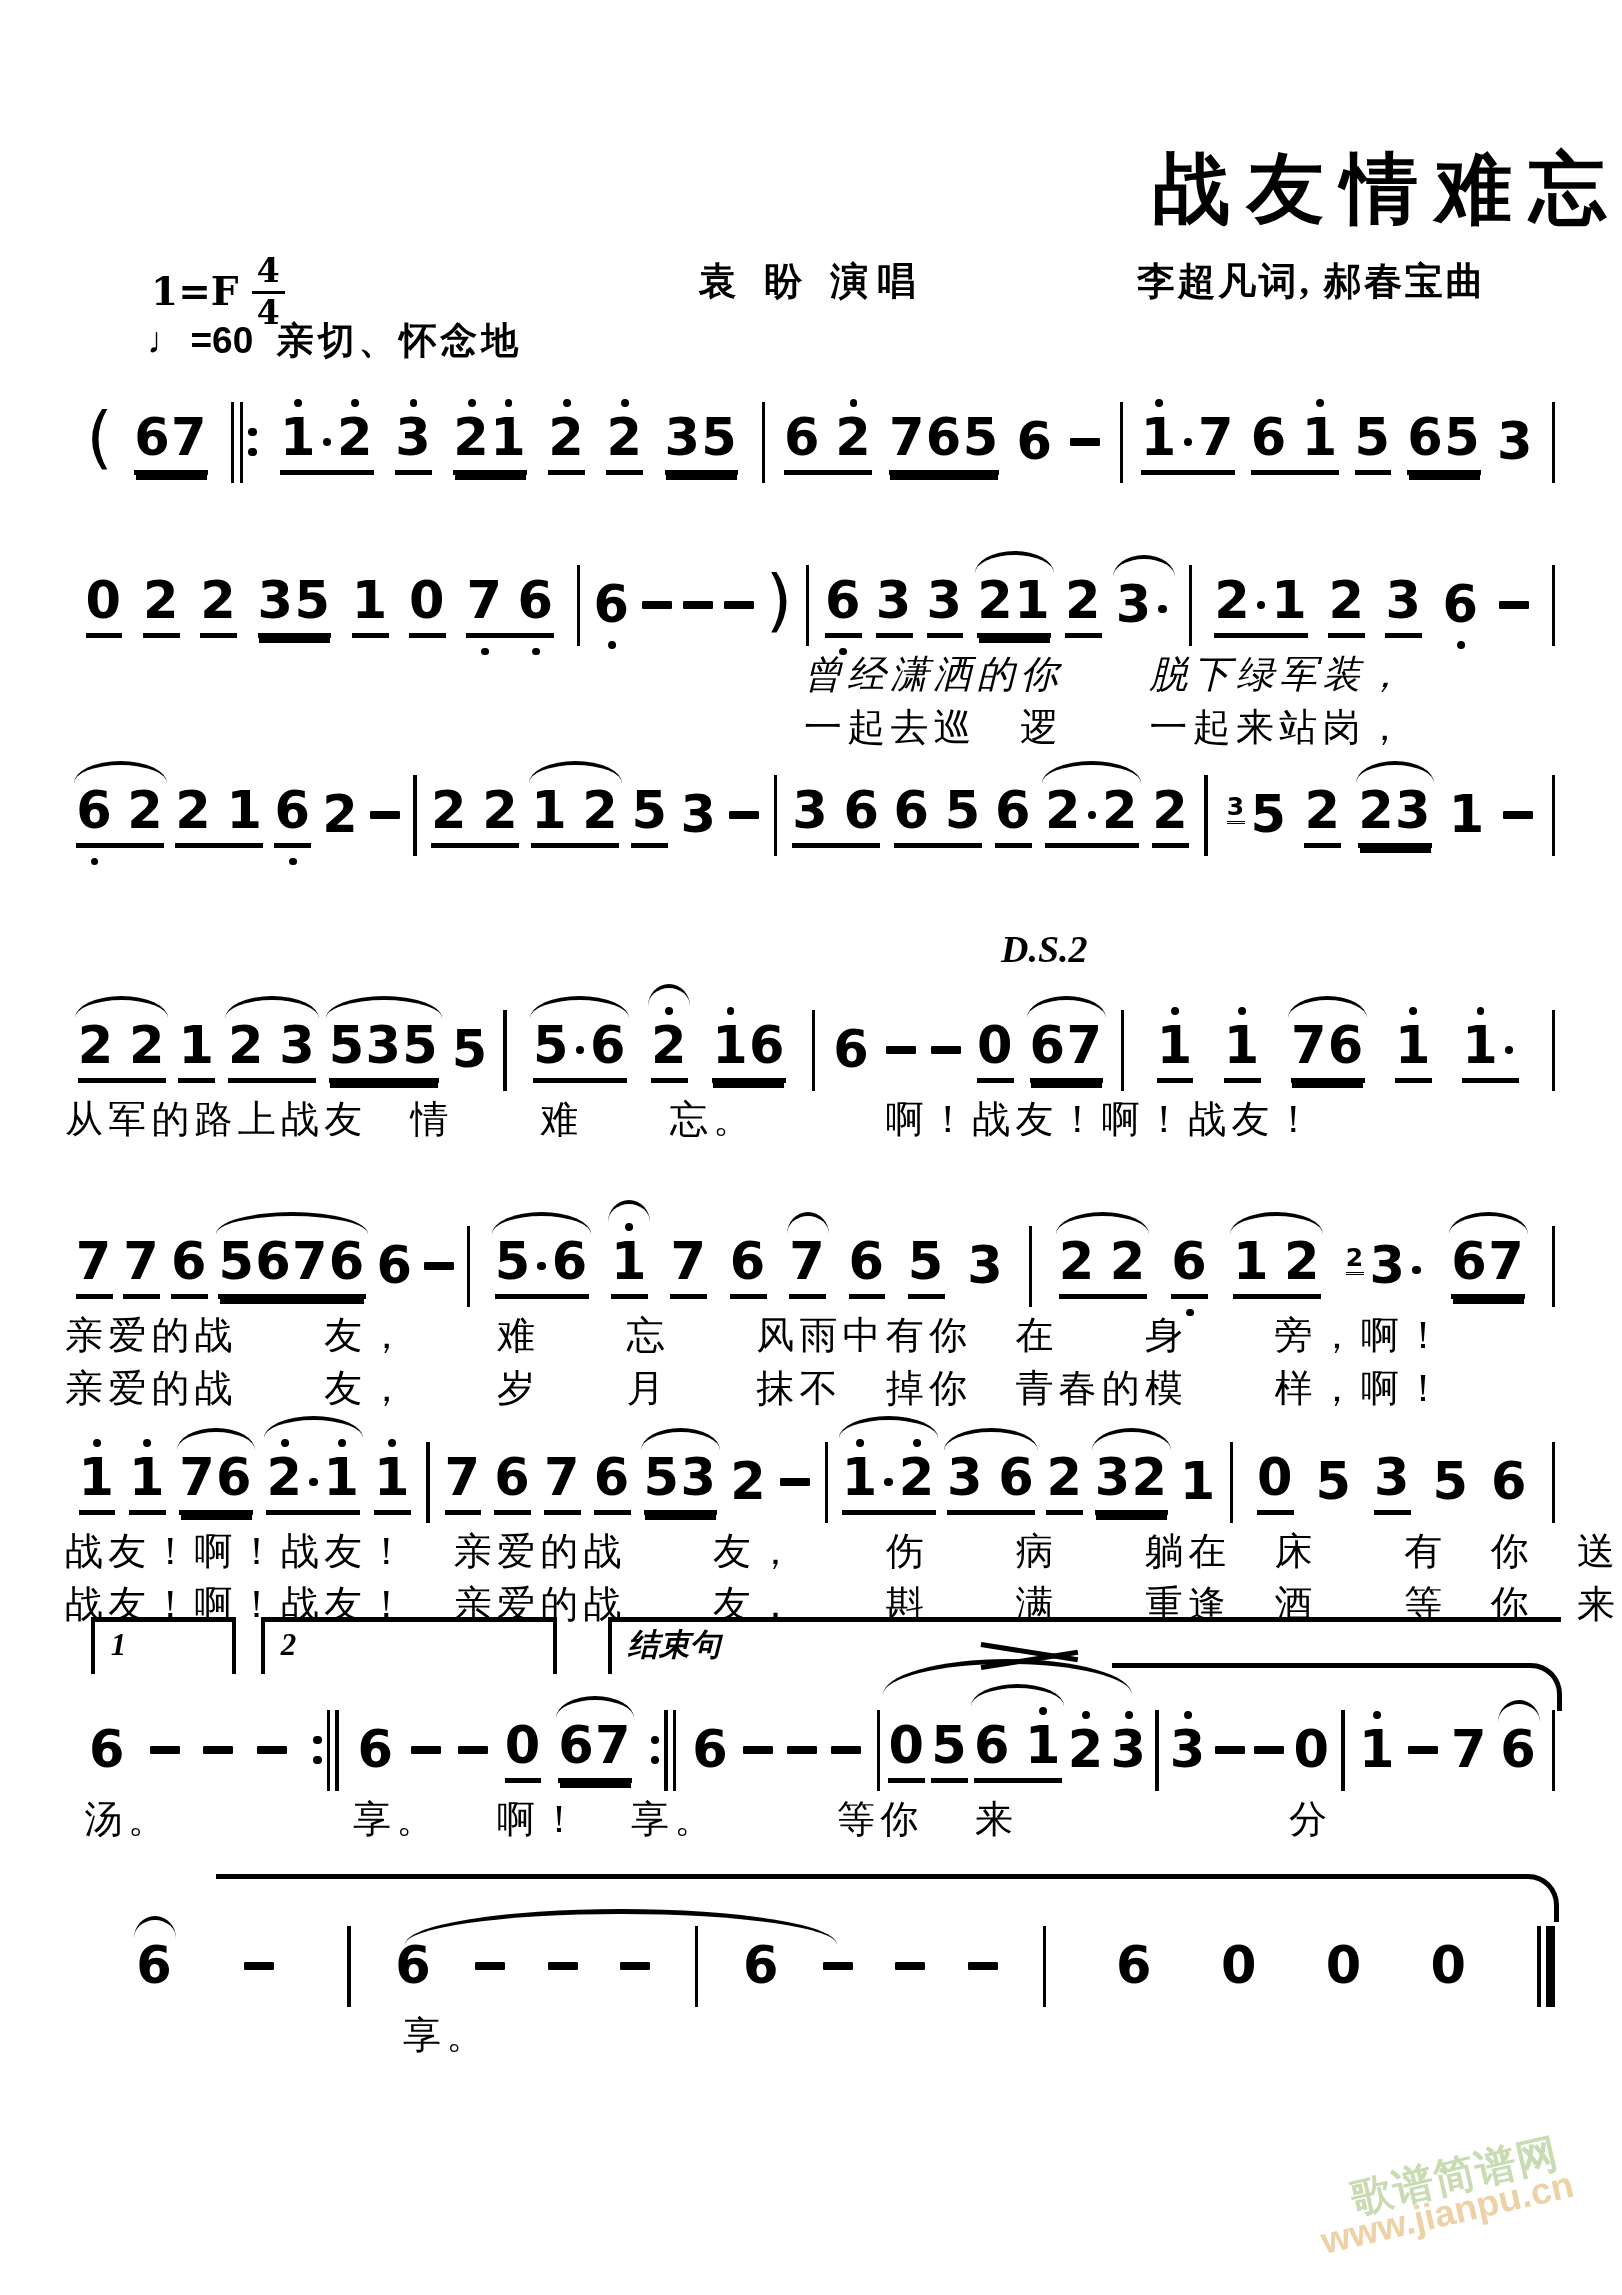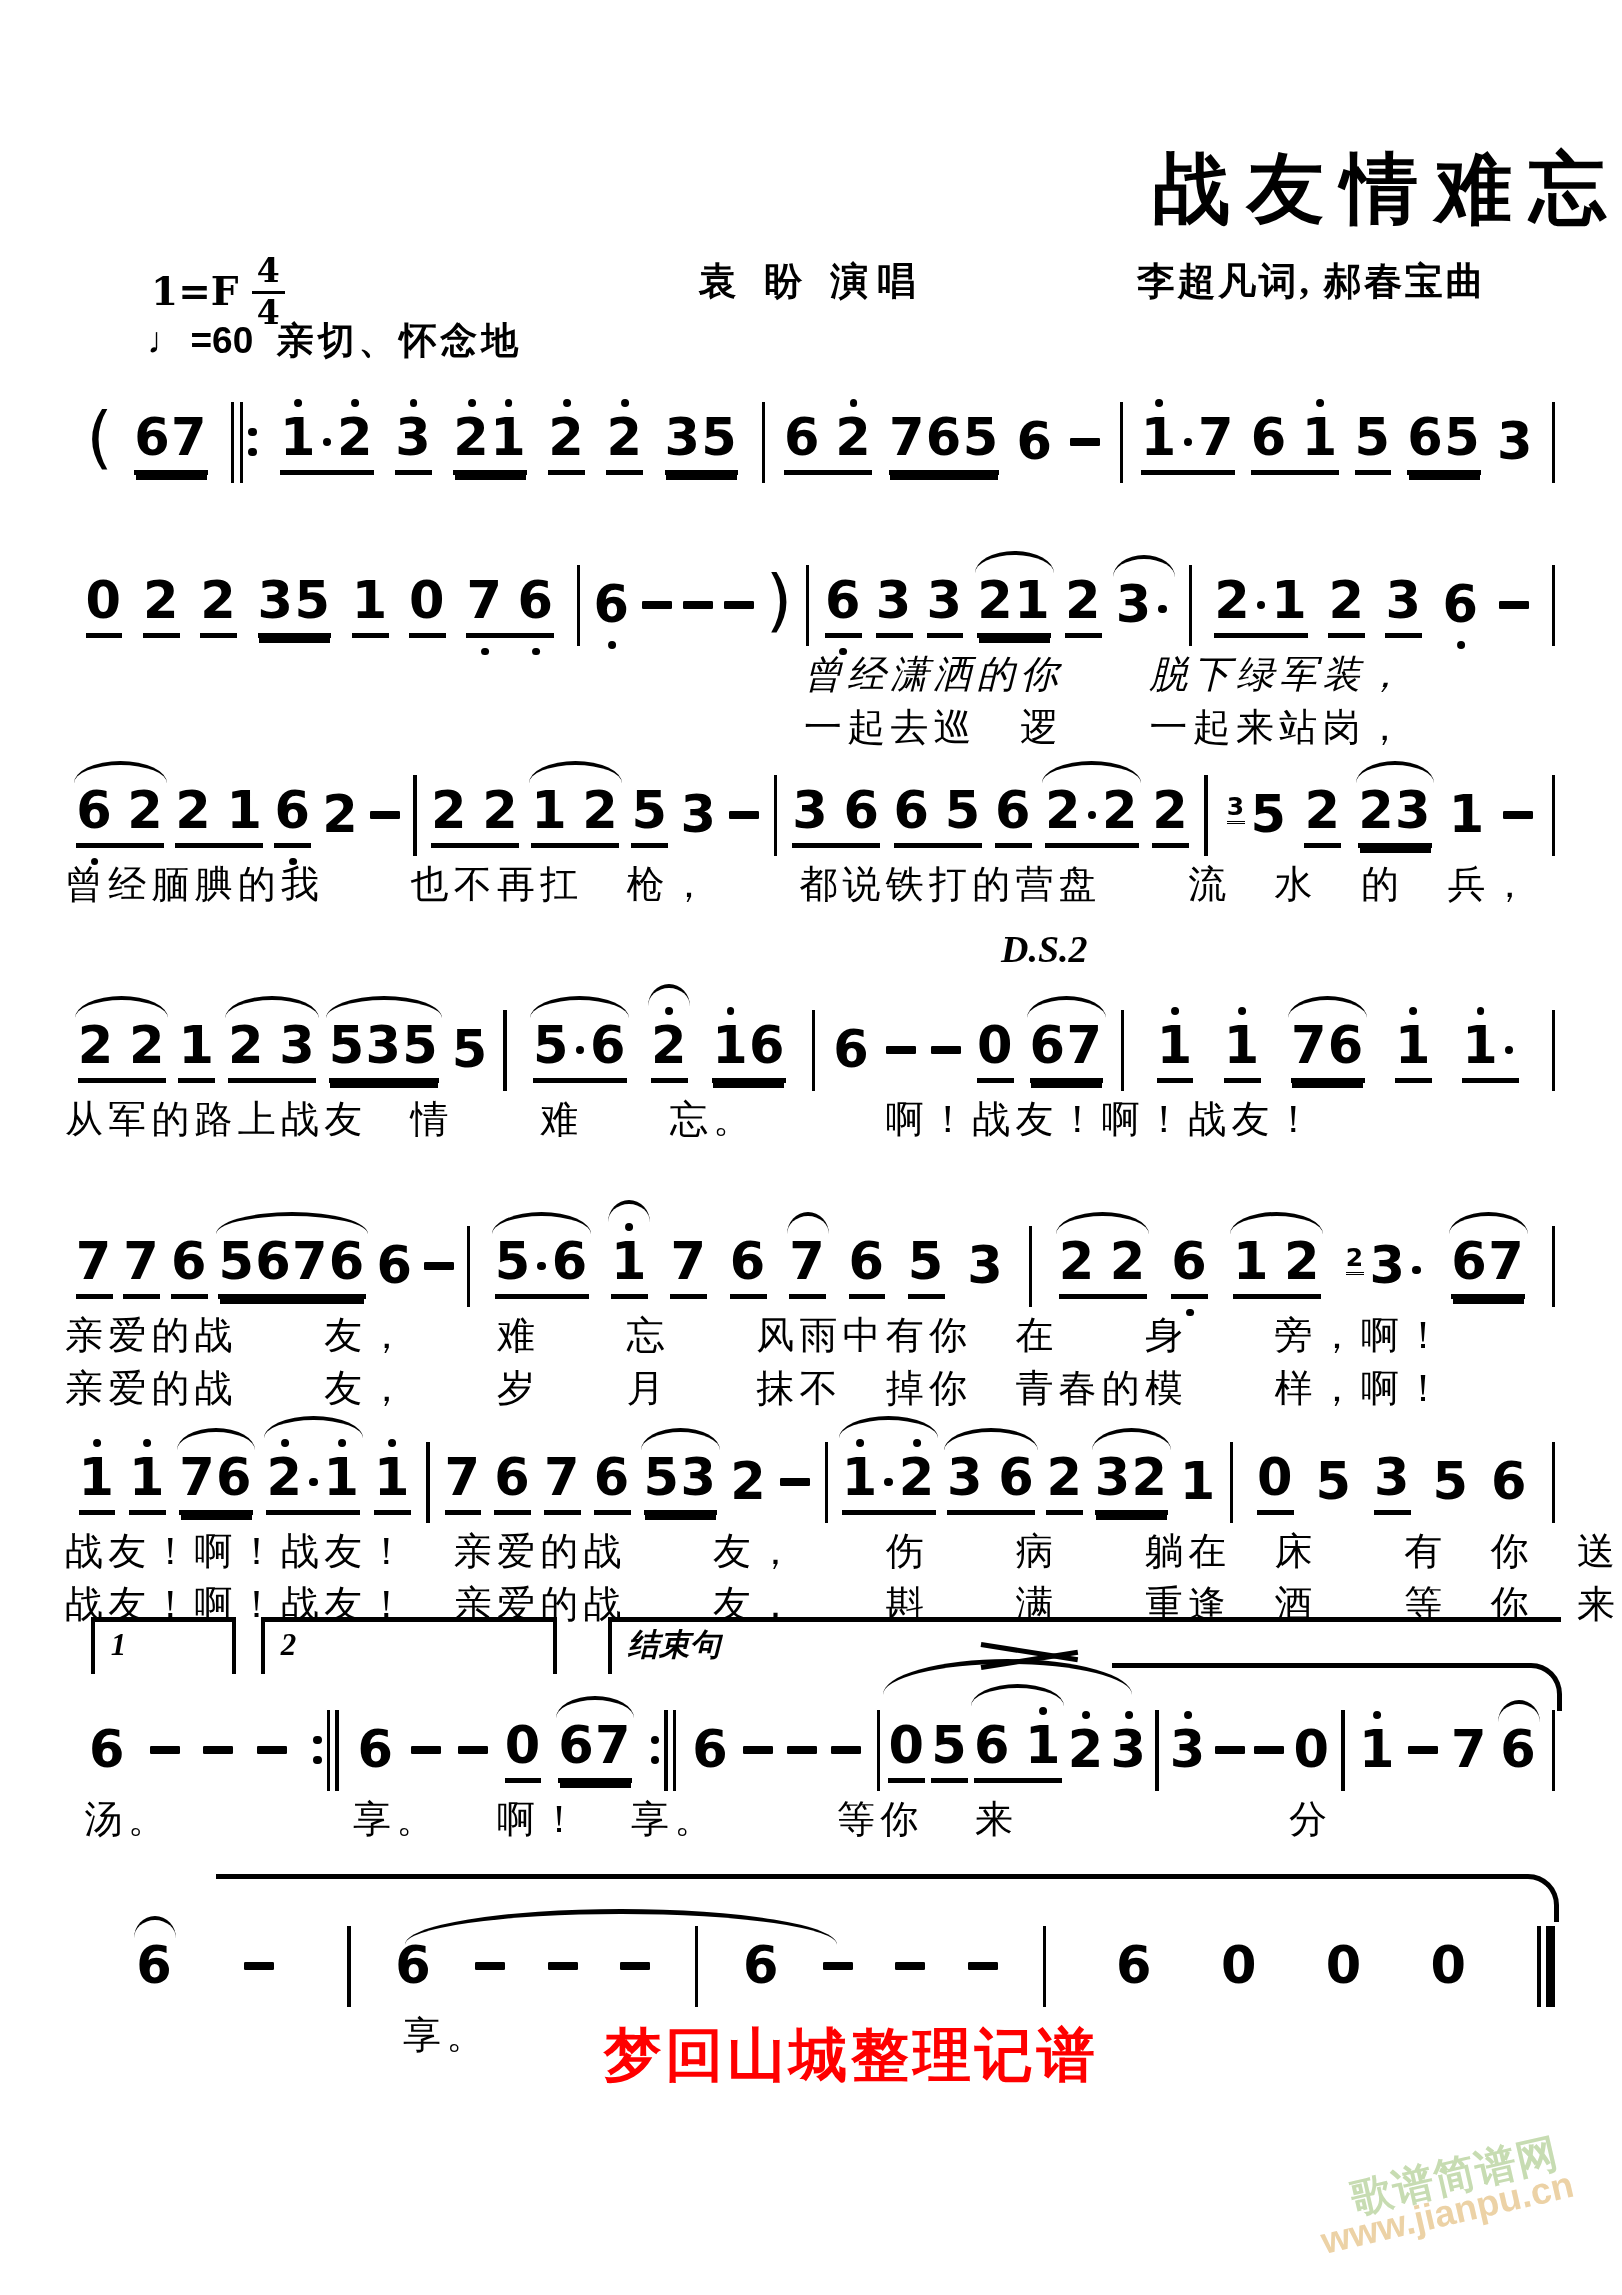--- a/index.html
+++ b/index.html
@@ -217,21 +217,20 @@
             <span class="note"><span class="grace">3</span><span class="ch">5</span></span>
             <span class="note u"><span class="ch">2</span></span>
             <span class="note u"><i class="l2"></i><i class="arcline"></i><span class="ch">2</span><span class="ch">3</span></span>
             <span class="note"><span class="ch">1</span></span>
             <span class="dash"></span>
           </div>
           <div class="barline">
             <i class="b5"></i>
           </div>
         </div>
-        <div class="lyric" style="left: 0px; top: 99px;">曾经腼腆的我　　也不再扛　枪，　　都说铁打的营盘　　流　水　的　兵，</div>
       </div>
       <div class="system" style="top: 1001px;">
         <div class="anno" style="left: 936px; top: -71px;">D.S.2</div>
         <div class="notesrow">
           <div class="measure" style="flex-grow: 68;">
             <span class="note u"><i class="arcline"></i><span class="ch">2</span><i class="gap"></i><span class="ch">2</span></span>
             <span class="note u"><span class="ch">1</span></span>
             <span class="note u"><i class="arcline"></i><span class="ch">2</span><i class="gap"></i><span class="ch">3</span></span>
             <span class="note u"><i class="l2"></i><i class="arcline"></i><span class="ch">5</span><span class="ch">3</span><span class="ch">5</span></span>
             <span class="note"><span class="ch">5</span></span>
@@ -487,20 +486,19 @@
           </div>
           <div class="barline">
             <i class="b5"></i>
             <i class="b9"></i>
           </div>
         </div>
         <div class="lyric" style="left: 338px; top: 99px;">享。</div>
       </div>
     </div>
 
-  <div class="redcredit" style="color: rgb(255, 0, 0);">梦回山城整理记谱</div>
 
   <div class="watermark">
     <div class="wm1" style="color: rgb(199, 220, 178);">歌谱简谱网</div>
     <div class="wm2" style="color: rgb(236, 210, 166);">www.jianpu.cn</div>
   </div>
 </div>
 
 
 </body></html>

